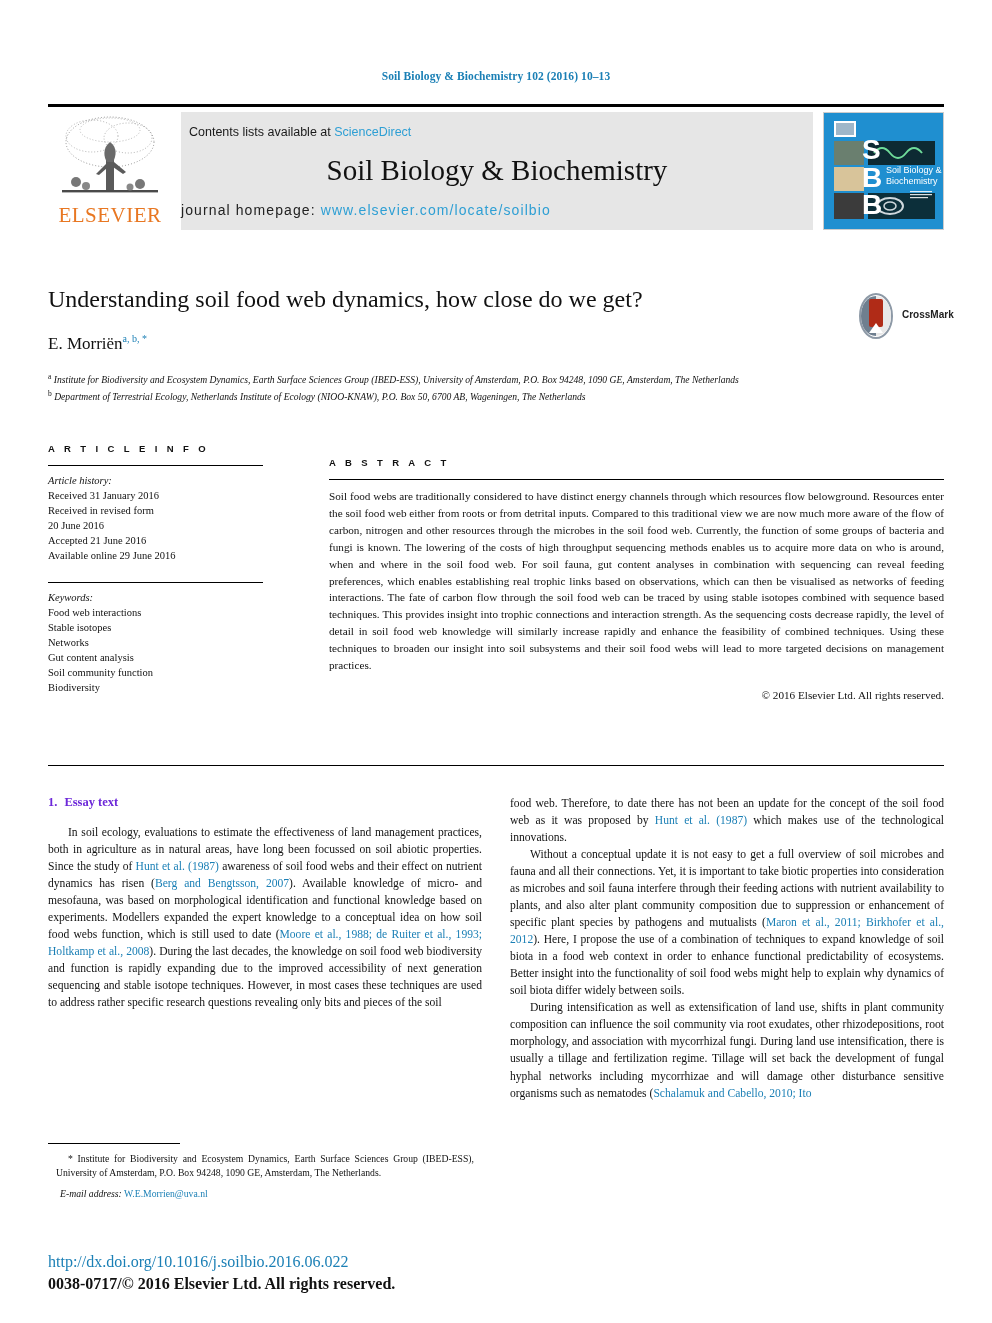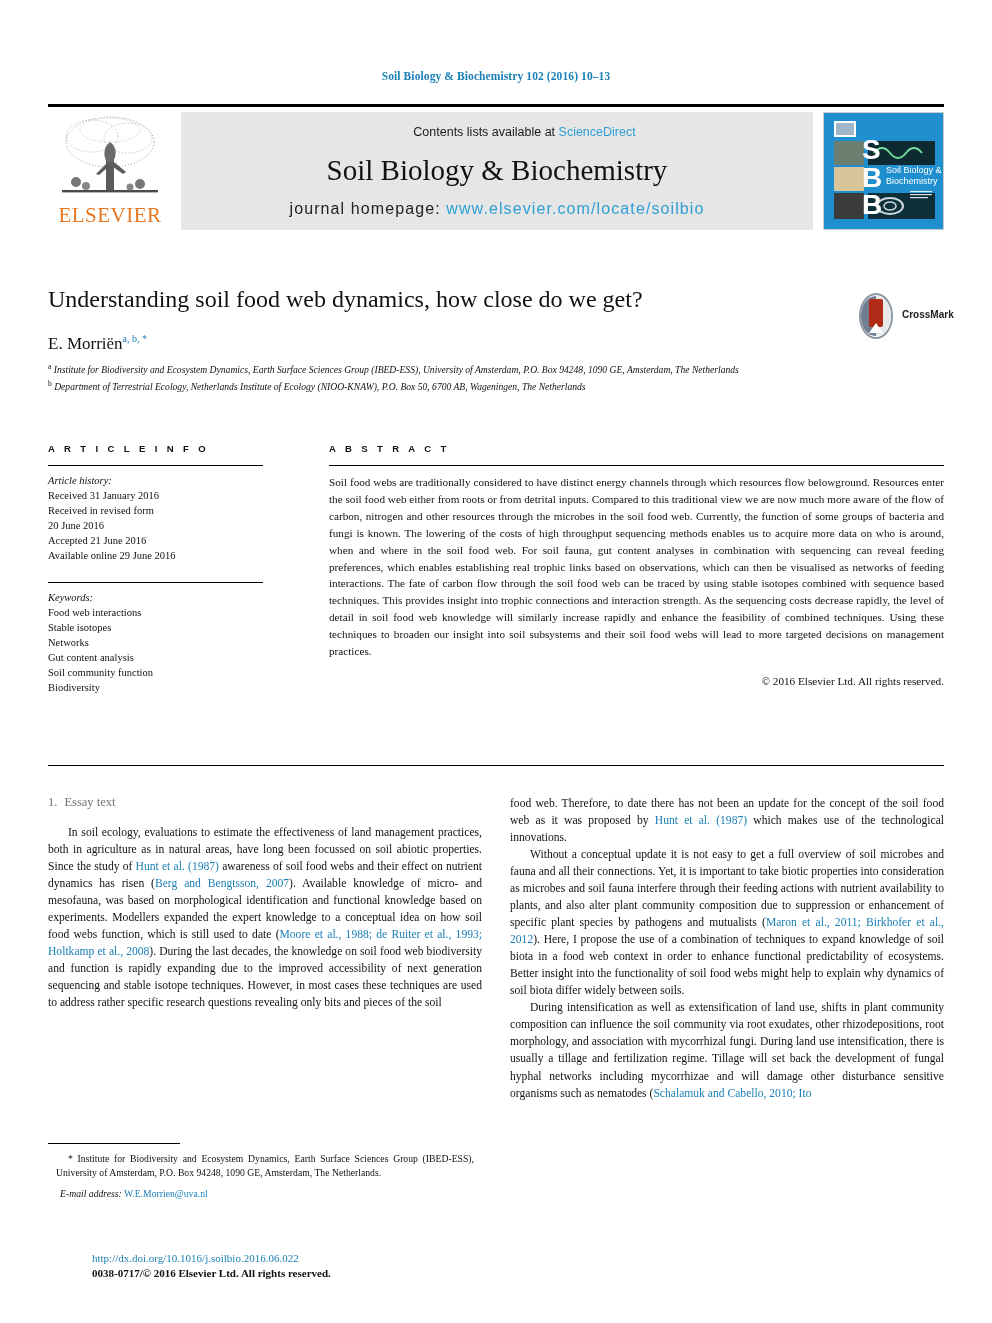--- a/index.html
+++ b/index.html
@@ -83,46 +83,47 @@
     left: 133px;
     width: 632px;
     height: 118px;
     background: #e6e6e6;
   }
   .contents-line {
     position: absolute;
     top: 13px;
     left: 0;
     width: 687px;
-    text-align: center;
+    text-align: left;
     font-family: "Liberation Sans", sans-serif;
     font-size: 12.5px;
     color: #1a1a1a;
+    padding-left: 8px;
   }
   .contents-line .sd {
     color: #2e9fd4;
   }
   .journal-title {
     position: absolute;
     top: 42px;
     left: 0;
     width: 632px;
     text-align: center;
     font-family: "Liberation Serif", serif;
     font-size: 29px;
     color: #111;
   }
   .homepage-line {
     position: absolute;
     bottom: 12px;
     left: 0;
     width: 632px;
-    text-align: center;
+    text-align: left;
     font-family: "Liberation Sans", sans-serif;
-    font-size: 16px;
+    font-size: 14px;
     letter-spacing: 1.1px;
     color: #222;
   }
   .homepage-line .url {
     color: #2e9fd4;
   }
   .cover-thumb {
     position: absolute;
     top: 8px;
     left: 775px;
@@ -153,21 +154,21 @@
     margin-top: 19px;
     font-size: 17px;
     color: #111;
   }
   .author-line sup {
     color: #1a7fb5;
     font-size: 10px;
     vertical-align: super;
   }
   .affiliations {
-    margin-top: 8px;
+    margin-top: 18px;
     font-size: 9.6px;
     font-style: italic;
     line-height: 1.55;
     color: #111;
     width: 790px;
   }
   .affiliations sup {
     font-style: normal;
     font-size: 7.5px;
   }
@@ -204,21 +205,21 @@
   }
   .col-info {
     position: absolute;
     left: 0;
     top: 0;
     width: 215px;
   }
   .col-abstract {
     position: absolute;
     left: 281px;
-    top: 0;
+    top: 14px;
     width: 615px;
   }
   .sec-head {
     font-family: "Liberation Sans", sans-serif;
     font-size: 9.5px;
     font-weight: bold;
     letter-spacing: 3.4px;
     color: #111;
     margin: 0 0 11px 0;
   }
@@ -273,23 +274,23 @@
     position: absolute;
     top: 0;
     width: 434px;
   }
   .bcol.left { left: 0; }
   .bcol.right { left: 462px; }
   .sec-title {
     font-family: "Liberation Sans", serif;
     font-family: "Liberation Serif", serif;
     font-size: 12.5px;
-    font-weight: normal;
+    font-weight: bold;
     margin: 0 0 14px 0;
-    color: #737373;
+    color: #6d28d9;
   }
   .sec-title .num { margin-right: 7px; }
   p.body {
     font-size: 11.6px;
     line-height: 1.47;
     text-align: justify;
     text-indent: 20px;
     margin: 0;
     color: #111;
   }
@@ -327,24 +328,23 @@
     color: #111;
   }
   .fn-email .lbl { font-style: italic; }
   .fn-email .mail { color: #1a7fb5; }
 
   .imprint {
     position: absolute;
     left: 48px;
     top: 1251px;
     width: 434px;
-    font-size: 11px;
+    font-size: 16px;
     line-height: 1.4;
     color: #111;
-    margin-left: 44px;
   }
   .imprint .doi { color: #1a7fb5; }
   .imprint .issn { font-weight: bold; }
 </style>
 </head>
 <body>
 
 <div class="page">
 
   <div class="running-head">Soil Biology &amp; Biochemistry 102 (2016) 10–13</div>

